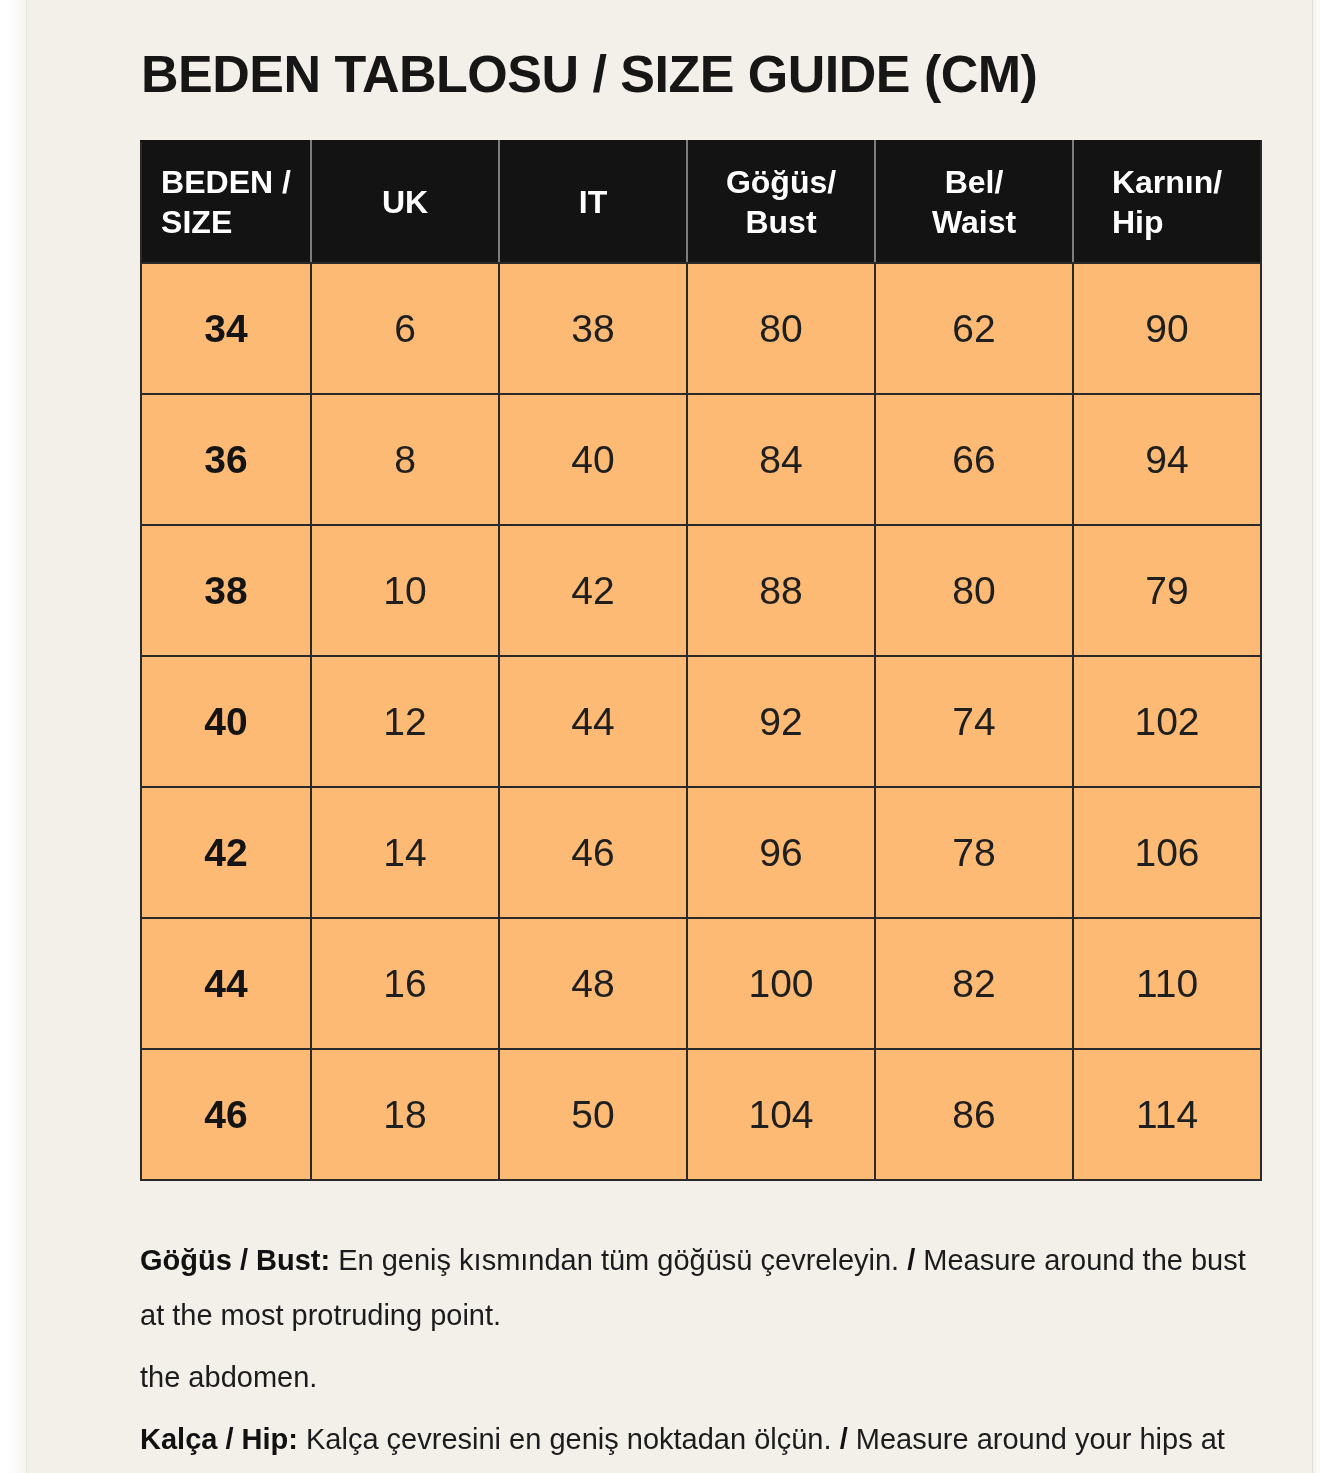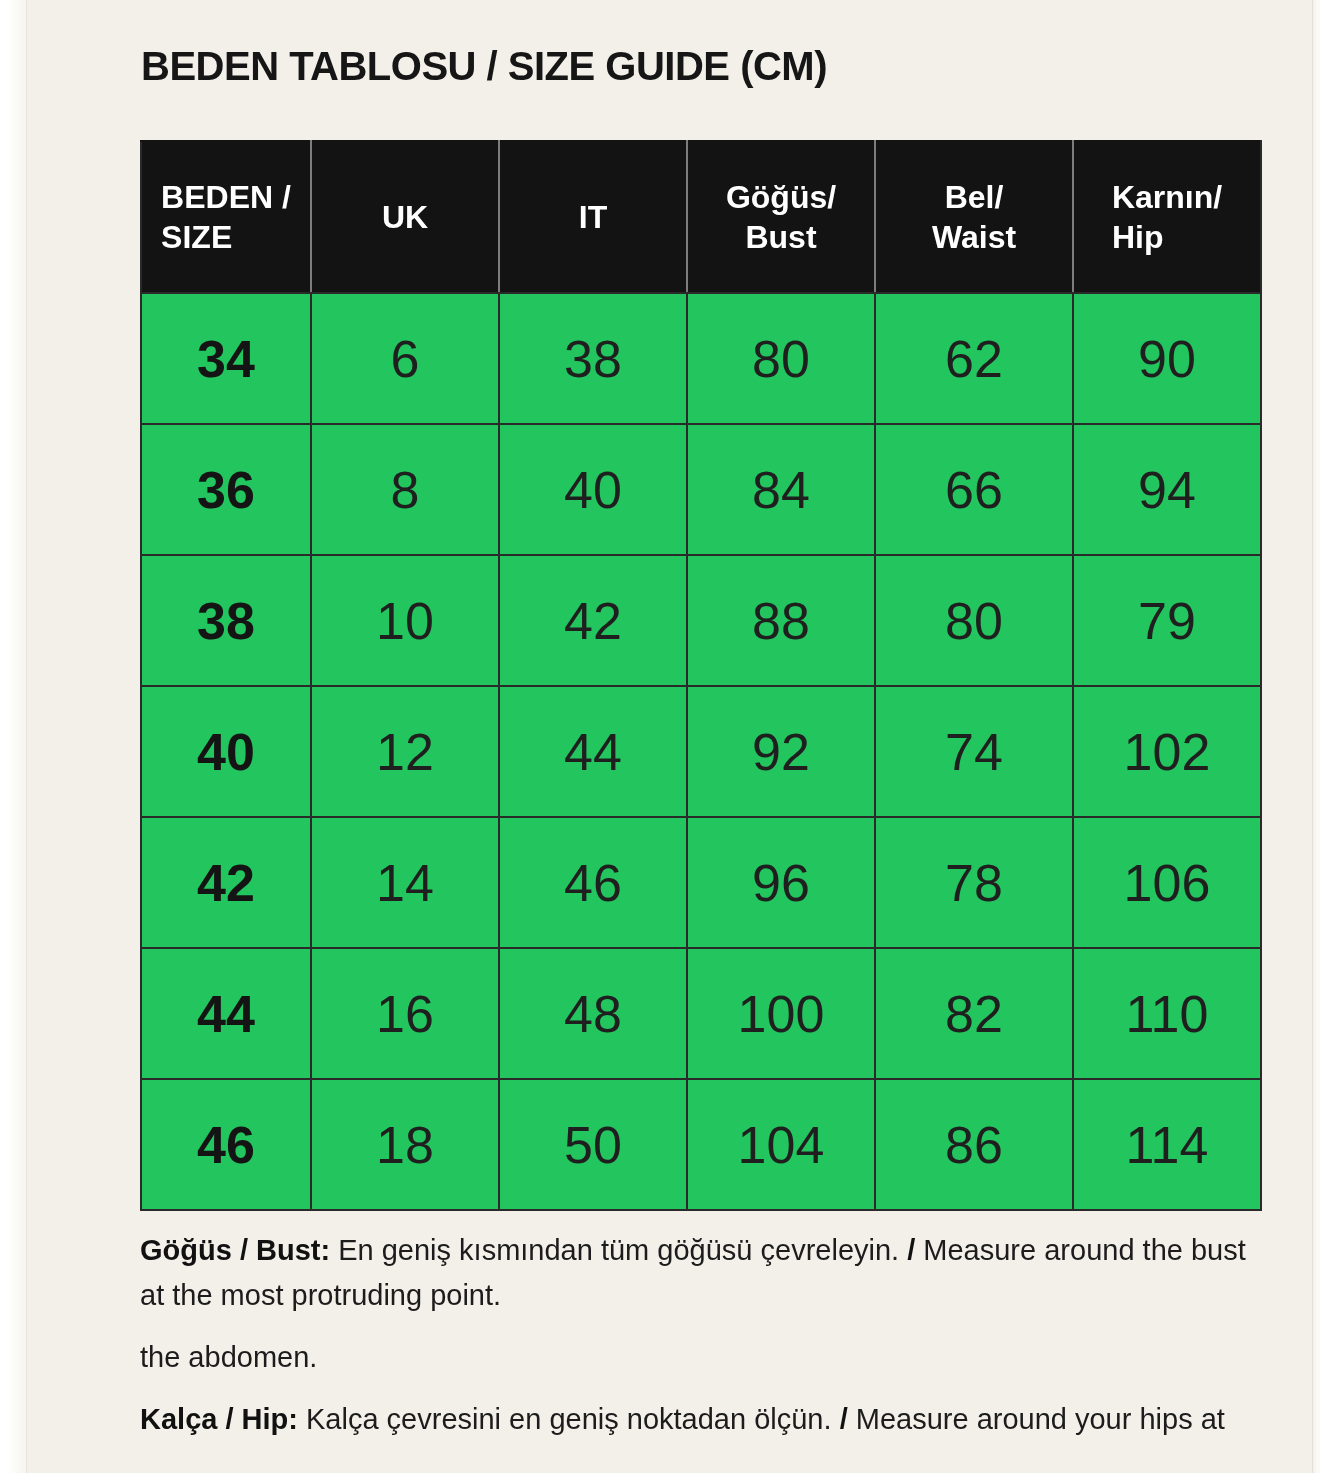--- a/index.html
+++ b/index.html
@@ -30,21 +30,21 @@
     right: 0; top: 0; bottom: 0;
     width: 7px;
     background: linear-gradient(to left, #fbfaf7 40%, #f3f0ea 100%);
     border-left: 1px solid #e3e0d9;
   }
 
   .title {
     position: absolute;
     left: 141px;
     top: 44px;
-    font-size: 40px;
+    font-size: 52px;
     font-weight: 700;
     letter-spacing: -0.5px;
     color: #161616;
   }
 
   .table-wrap {
     position: absolute;
     left: 140px;
     top: 140px;
   }
@@ -57,21 +57,21 @@
   col.c2 { width: 188px; }
   col.c3 { width: 188px; }
   col.c4 { width: 198px; }
   col.c5 { width: 188px; }
 
   .size-table th, .size-table td {
     border: 2px solid #2a2a2a;
     text-align: center;
     vertical-align: middle;
   }
-  .size-table thead tr { height: 152px; }
+  .size-table thead tr { height: 122px; }
   .size-table tbody tr { height: 131px; }
 
   .size-table th {
     background: #131313;
     color: #ffffff;
     font-size: 32px;
     font-weight: 700;
     line-height: 1.25;
     border-left-color: #7d7d7d;
     border-right-color: #7d7d7d;
@@ -79,39 +79,39 @@
   }
   .size-table th:first-child { border-left-color: #2a2a2a; }
   .size-table th:last-child  { border-right-color: #2a2a2a; }
 
   .hwrap { display: inline-block; text-align: center; }
   .size-table th:nth-child(1) .hwrap,
   .size-table th:nth-child(6) .hwrap { text-align: left; }
   .hline { display: block; }
 
   .size-table td {
-    background: #22c55e;
+    background: #fdba74;
     color: #1f1f1f;
-    font-size: 52px;
+    font-size: 39px;
     font-weight: 400;
   }
   .size-table td.size-col { font-weight: 700; color: #141414; }
 
   .notes {
     position: absolute;
     left: 140px;
     top: 1228px;
     width: 1165px;
     color: #1c1c1c;
     font-size: 29px;
     line-height: 45px;
   }
   .note { margin-bottom: 17px; }
   .note b { font-weight: 700; color: #111; }
-  .note-line { display: block; }
+  .note-line { display: block; margin-top: 10px; }
 </style>
 </head>
 <body>
 
 <div class="page">
 
   <h1 class="title">BEDEN TABLOSU / SIZE GUIDE (CM)</h1>
 
   <div class="table-wrap">
     <table class="size-table">

